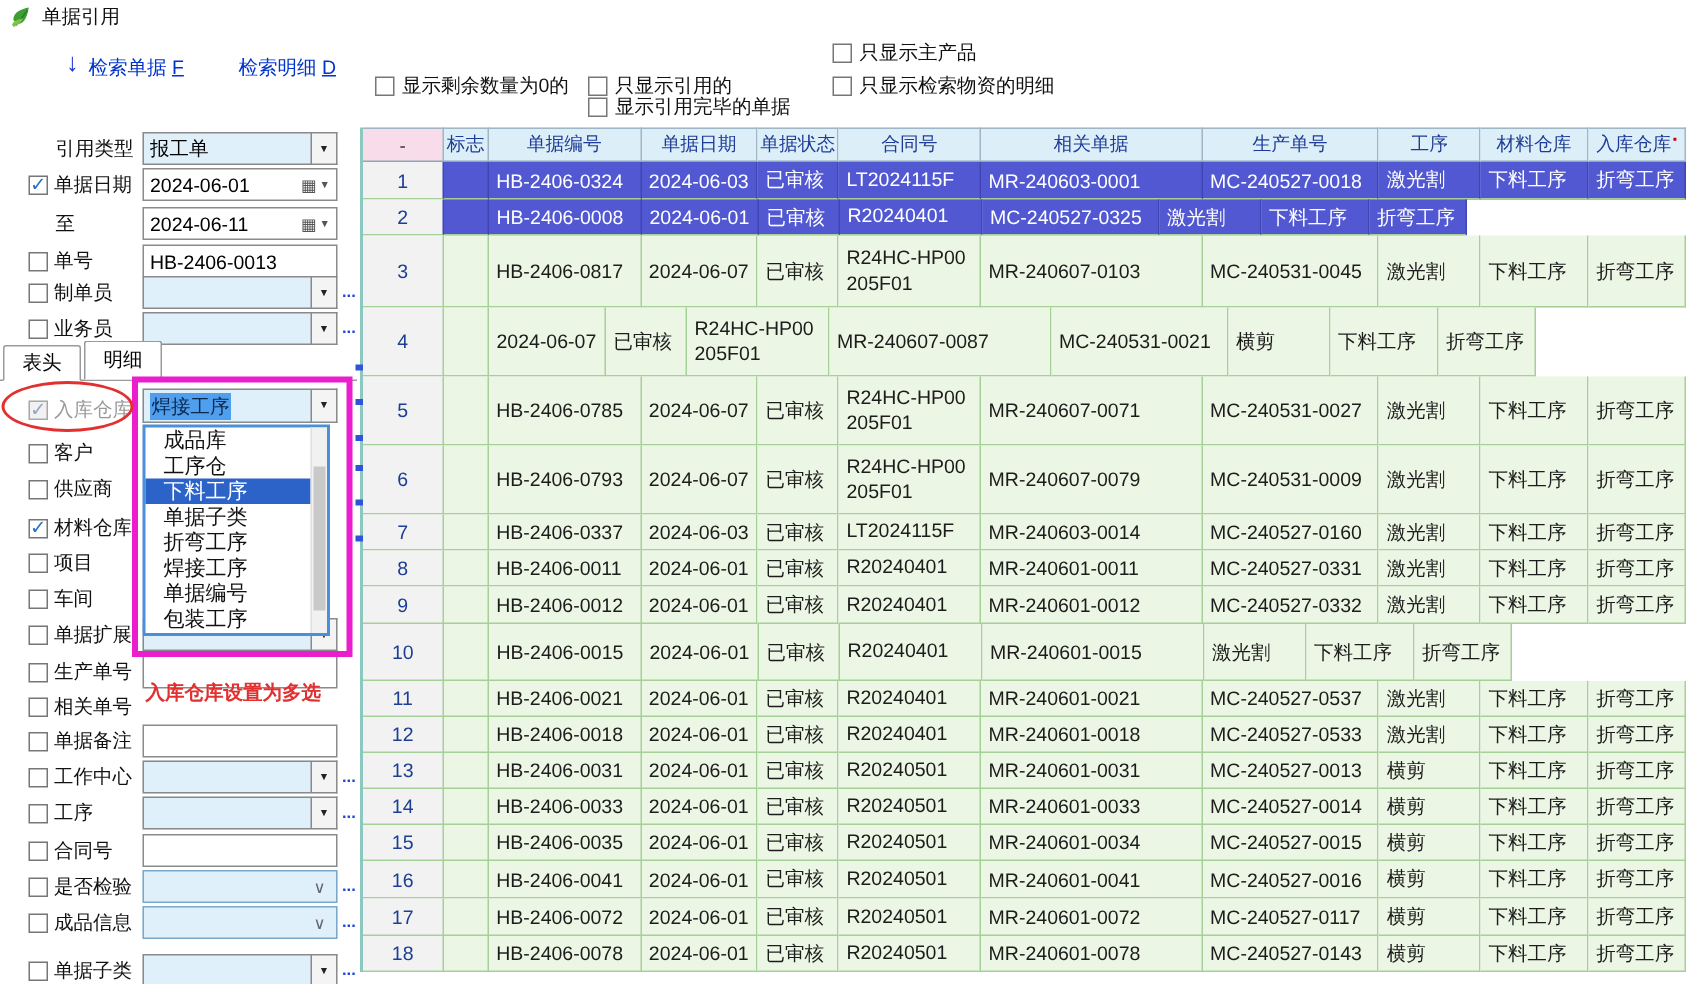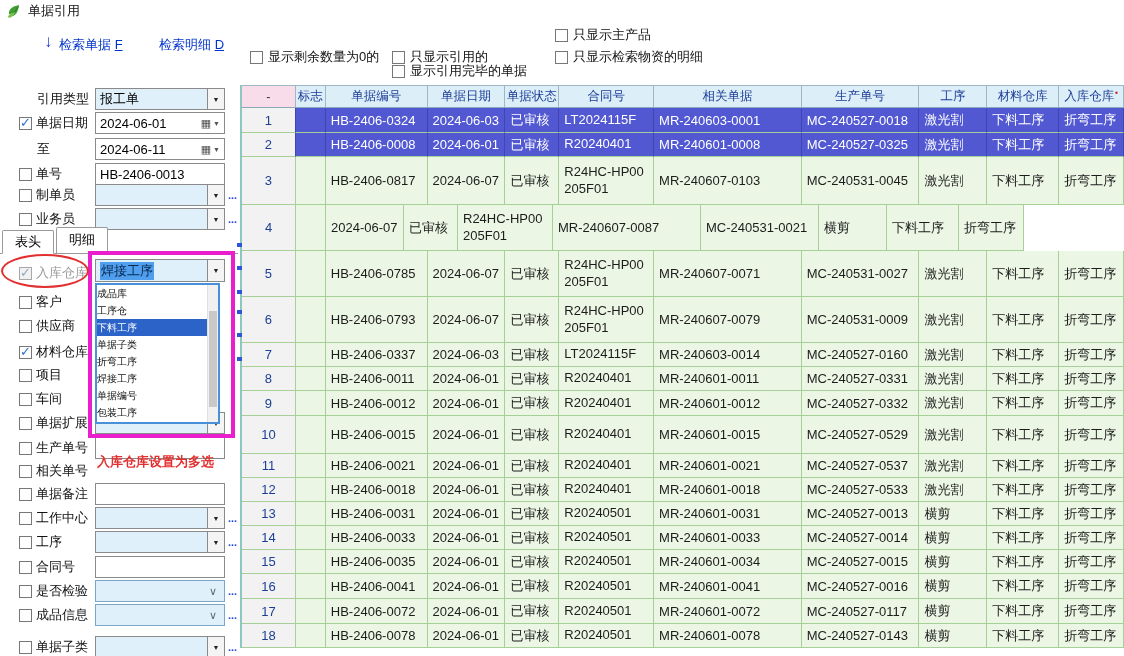--- a/index.html
+++ b/index.html
@@ -39,21 +39,21 @@
   
   #tabs { position:absolute; left:0; top:230px; width:238px; height:24px; border-bottom:1px solid #9a9a9a; display:flex; align-items:flex-end; }
   .tab { font-size:13px; padding:3px 12px 4px 12px; border:1px solid #9a9a9a; border-bottom:none; border-radius:2px 2px 0 0; background:#fff; margin-left:2px; position:relative; }
   .tab.active { font-weight:normal; height:24px; display:flex; align-items:center; z-index:2; border-bottom:1px solid #fff; margin-bottom:-1px; }
 
   
   #openCombo { position:absolute; left:95px; top:259px; width:130px; height:23px; display:flex; z-index:5; }
   #openCombo .ctext { background:#dff0fb; }
   #openCombo .sel { background:#4f9fee; color:#0a2850; padding:0 1px; }
   #ddlist { position:absolute; left:95px; top:283px; width:125px; height:141px; background:#fff; border:2px solid #4a90d9; z-index:5; }
-  .dditem { height:17px; line-height:17px; font-size:10px; padding-left:0; color:#111; white-space:nowrap; }
+  .dditem { height:17px; line-height:17px; font-size:14px; padding-left:12px; color:#111; white-space:nowrap; }
   .dditem.hl { background:#2c63c8; color:#fff; }
   #ddscroll { position:absolute; right:0; top:0; bottom:0; width:11px; background:#f1f1f1; border-left:1px solid #e0e0e0; }
   #ddthumb { position:absolute; left:1px; right:1px; top:26px; height:96px; background:#c9c9c9; }
 
   
   #magentaBox { position:absolute; left:88px; top:251px; width:147px; height:187px; border:4px solid #ea1ecd; z-index:6; pointer-events:none; }
   #redEllipse { position:absolute; left:1px; top:254px; width:88px; height:34px; border:2.5px solid #e23030; border-radius:50%; z-index:7; pointer-events:none; }
   .peekdot { position:absolute; left:237px; width:5px; height:4px; background:#2d55d8; z-index:7; }
 
   
@@ -370,21 +370,20 @@
         <div class="tcell" style="width: 72px;">下料工序</div>
         <div class="tcell" style="width: 65px;">折弯工序</div>
       </div>
       <div class="trow sel" style="height: 24px;">
         <div class="tcell num" style="width: 54px;">2</div>
         <div class="tcell" style="width: 30px;"></div>
         <div class="tcell" style="width: 102px;">HB-2406-0008</div>
         <div class="tcell" style="width: 78px;">2024-06-01</div>
         <div class="tcell" style="width: 54px;">已审核</div>
         <div class="tcell wrap" style="width: 95px;">R20240401</div>
-        <div class="tcell" style="width: 148px;">MR-240601-0008</div>
         <div class="tcell" style="width: 118px;">MC-240527-0325</div>
         <div class="tcell" style="width: 68px;">激光割</div>
         <div class="tcell" style="width: 72px;">下料工序</div>
         <div class="tcell" style="width: 65px;">折弯工序</div>
       </div>
       <div class="trow" style="height: 48px;">
         <div class="tcell num" style="width: 54px;">3</div>
         <div class="tcell" style="width: 30px;"></div>
         <div class="tcell" style="width: 102px;">HB-2406-0817</div>
         <div class="tcell" style="width: 78px;">2024-06-07</div>
@@ -474,21 +473,20 @@
         <div class="tcell" style="width: 65px;">折弯工序</div>
       </div>
       <div class="trow" style="height: 38px;">
         <div class="tcell num" style="width: 54px;">10</div>
         <div class="tcell" style="width: 30px;"></div>
         <div class="tcell" style="width: 102px;">HB-2406-0015</div>
         <div class="tcell" style="width: 78px;">2024-06-01</div>
         <div class="tcell" style="width: 54px;">已审核</div>
         <div class="tcell wrap" style="width: 95px;">R20240401</div>
         <div class="tcell" style="width: 148px;">MR-240601-0015</div>
-        <div class="tcell" style="width: 118px;">MC-240527-0529</div>
         <div class="tcell" style="width: 68px;">激光割</div>
         <div class="tcell" style="width: 72px;">下料工序</div>
         <div class="tcell" style="width: 65px;">折弯工序</div>
       </div>
       <div class="trow" style="height: 24px;">
         <div class="tcell num" style="width: 54px;">11</div>
         <div class="tcell" style="width: 30px;"></div>
         <div class="tcell" style="width: 102px;">HB-2406-0021</div>
         <div class="tcell" style="width: 78px;">2024-06-01</div>
         <div class="tcell" style="width: 54px;">已审核</div>

